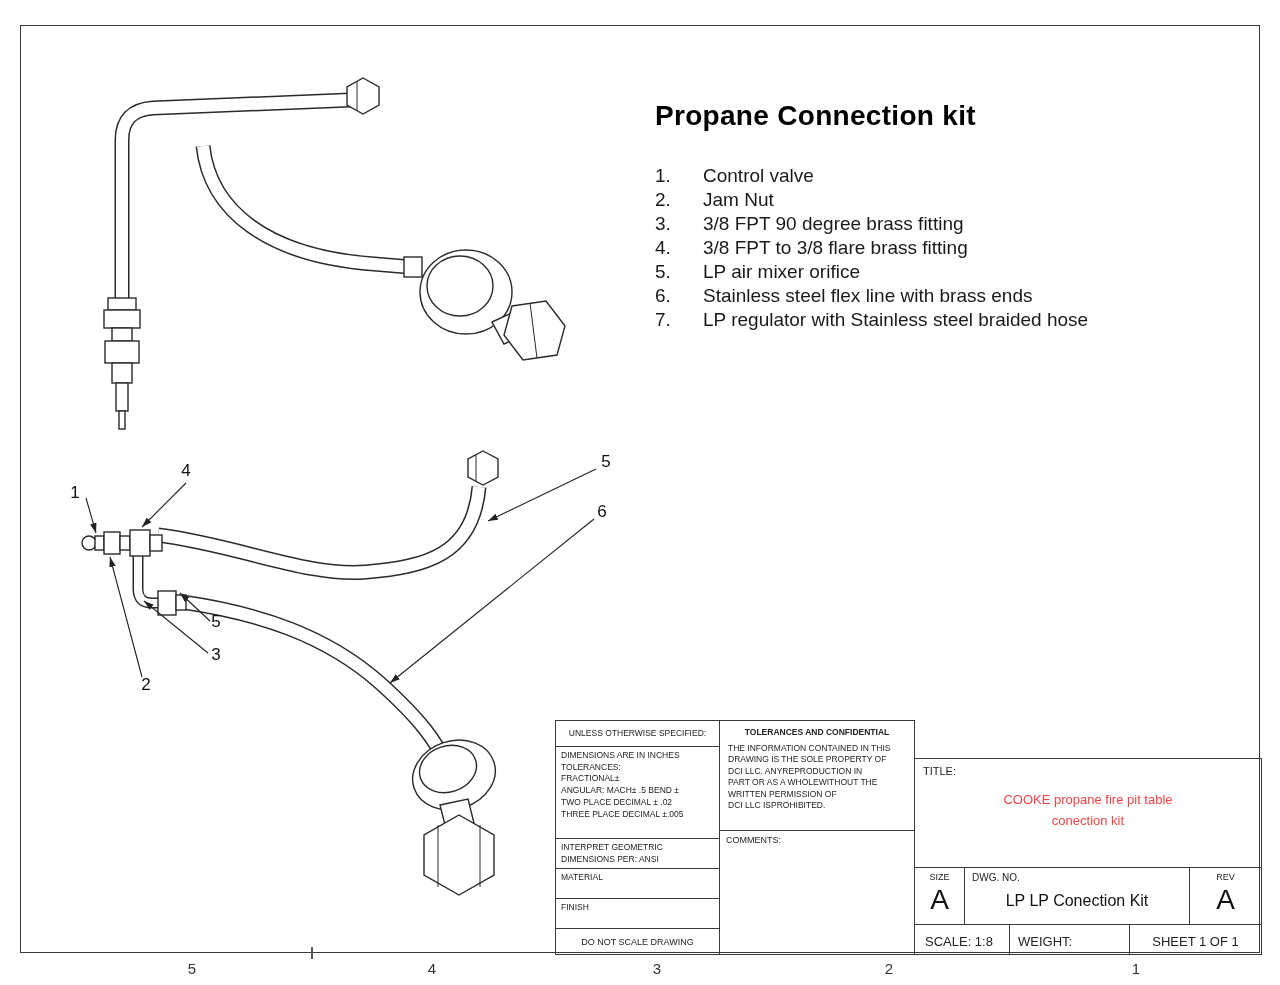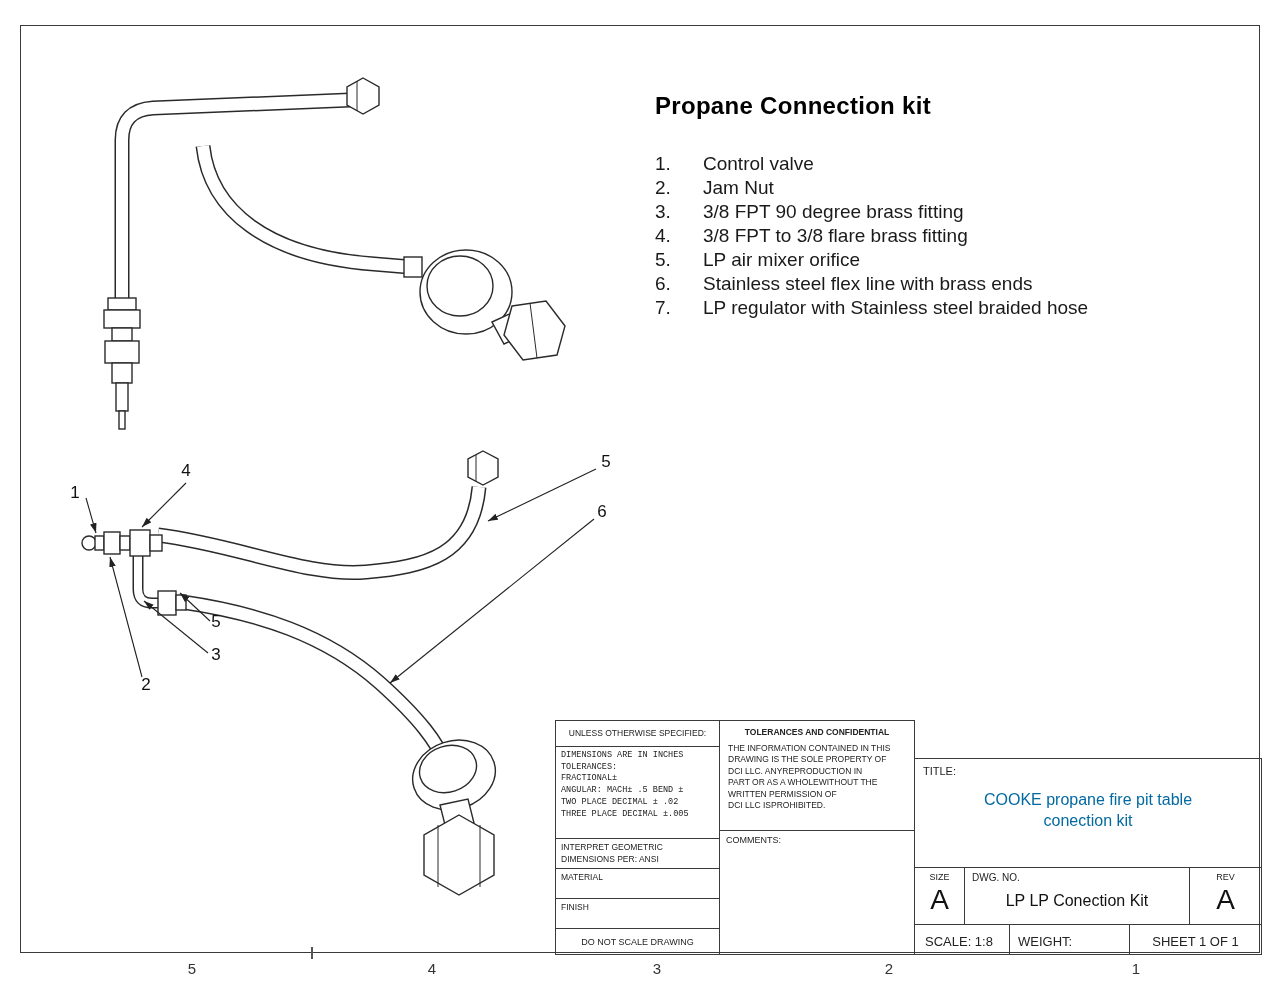--- a/index.html
+++ b/index.html
@@ -6,21 +6,21 @@
   body{
     width:1280px;height:985px;position:relative;background:#fff;
     font-family:"Liberation Sans",sans-serif;color:#111;overflow:hidden;
   }
   .sheet-border{
     position:absolute;left:20px;top:25px;width:1240px;height:928px;
     border:1.6px solid #3a3a3a;box-sizing:border-box;background:transparent;
   }
   
   .heading-block{position:absolute;left:655px;top:88px;width:500px;}
-  .drawing-title{font-size:24px;font-weight:700;margin:4px 0 32px 0;letter-spacing:.3px;color:#000;}
+  .drawing-title{font-size:28px;font-weight:700;margin:12px 0 32px 0;letter-spacing:.3px;color:#000;}
   .parts{margin:0;padding:0;list-style:none;font-size:19px;line-height:23px;color:#1a1a1a;}
   .part-row{display:flex;margin-bottom:1px;}
   .part-num{width:48px;flex:none;}
   .part-label{width:420px;}
   
   .t-out{fill:none;stroke:#2a2a2a;stroke-width:15;stroke-linecap:butt;}
   .t-in {fill:none;stroke:#ffffff;stroke-width:12;stroke-linecap:butt;}
   .t2-out{fill:none;stroke:#2a2a2a;stroke-width:11;stroke-linecap:butt;}
   .t2-in {fill:none;stroke:#ffffff;stroke-width:8;stroke-linecap:butt;}
   .pg *{fill:#fff;stroke:#2a2a2a;stroke-width:1.4;}
@@ -28,31 +28,31 @@
   .leader{fill:none;stroke:#222;stroke-width:1.1;}
   .co{font-family:"Liberation Sans",sans-serif;font-size:17px;fill:#111;stroke:none;}
   
   .tb{position:absolute;left:555px;top:720px;width:707px;height:235px;font-size:8.5px;color:#222;}
   .tb,.tb *{box-sizing:border-box;}
   .tb-col1{position:absolute;left:0;top:0;width:165px;height:235px;border:1px solid #3a3a3a;}
   .tb-col2{position:absolute;left:164px;top:0;width:196px;height:235px;border:1px solid #3a3a3a;}
   .tb-col3{position:absolute;left:359px;top:38px;width:348px;height:197px;border:1px solid #3a3a3a;}
   .c1-r{border-bottom:1px solid #3a3a3a;padding:3px 5px;}
   .c1-r1{height:26px;text-align:center;padding-top:7px;}
-  .c1-r2{height:92px;line-height:1.38;font-family:Liberation Mono, monospace;}
+  .c1-r2{height:92px;line-height:1.38;}
   .c1-r3{height:30px;line-height:1.38;}
   .c1-r4{height:30px;}
   .c1-r5{height:30px;}
   .c1-r6{height:25px;border-bottom:none;text-align:center;font-size:9px;padding-top:8px;}
   .prop-head{font-weight:700;text-align:center;padding:6px 4px 2px;}
   .prop-body{padding:4px 8px;line-height:1.35;}
   .comments{border-top:1px solid #3a3a3a;height:117px;margin-top:14px;padding:4px 6px;font-size:9px;}
   .title-cell{height:109px;border-bottom:1px solid #3a3a3a;position:relative;}
   .title-label{position:absolute;left:8px;top:6px;font-size:11px;}
-  .title-lines{position:absolute;left:0;top:30px;width:100%;text-align:center;font-size:16px;line-height:21px;color:#0369a1;}
+  .title-lines{position:absolute;left:0;top:30px;width:100%;text-align:center;font-size:13px;line-height:21px;color:#ef4444;}
   .size-row{height:57px;border-bottom:1px solid #3a3a3a;display:flex;}
   .size-cell{width:50px;border-right:1px solid #3a3a3a;text-align:center;position:relative;}
   .dwg-cell{width:225px;border-right:1px solid #3a3a3a;position:relative;}
   .rev-cell{width:71px;text-align:center;position:relative;}
   .mini-label{font-size:9px;display:block;padding-top:4px;}
   .dwg-label{position:absolute;left:7px;top:4px;font-size:10px;text-align:right;}
   .big-letter{font-size:28px;color:#111;display:block;margin-top:2px;}
   .dwg-value{position:absolute;left:0;top:24px;width:100%;text-align:center;font-size:16px;color:#111;}
   .scale-row{height:29px;display:flex;font-size:13px;justify-content:center;}
   .scale-cell{width:95px;border-right:1px solid #3a3a3a;padding:9px 0 0 10px;}

